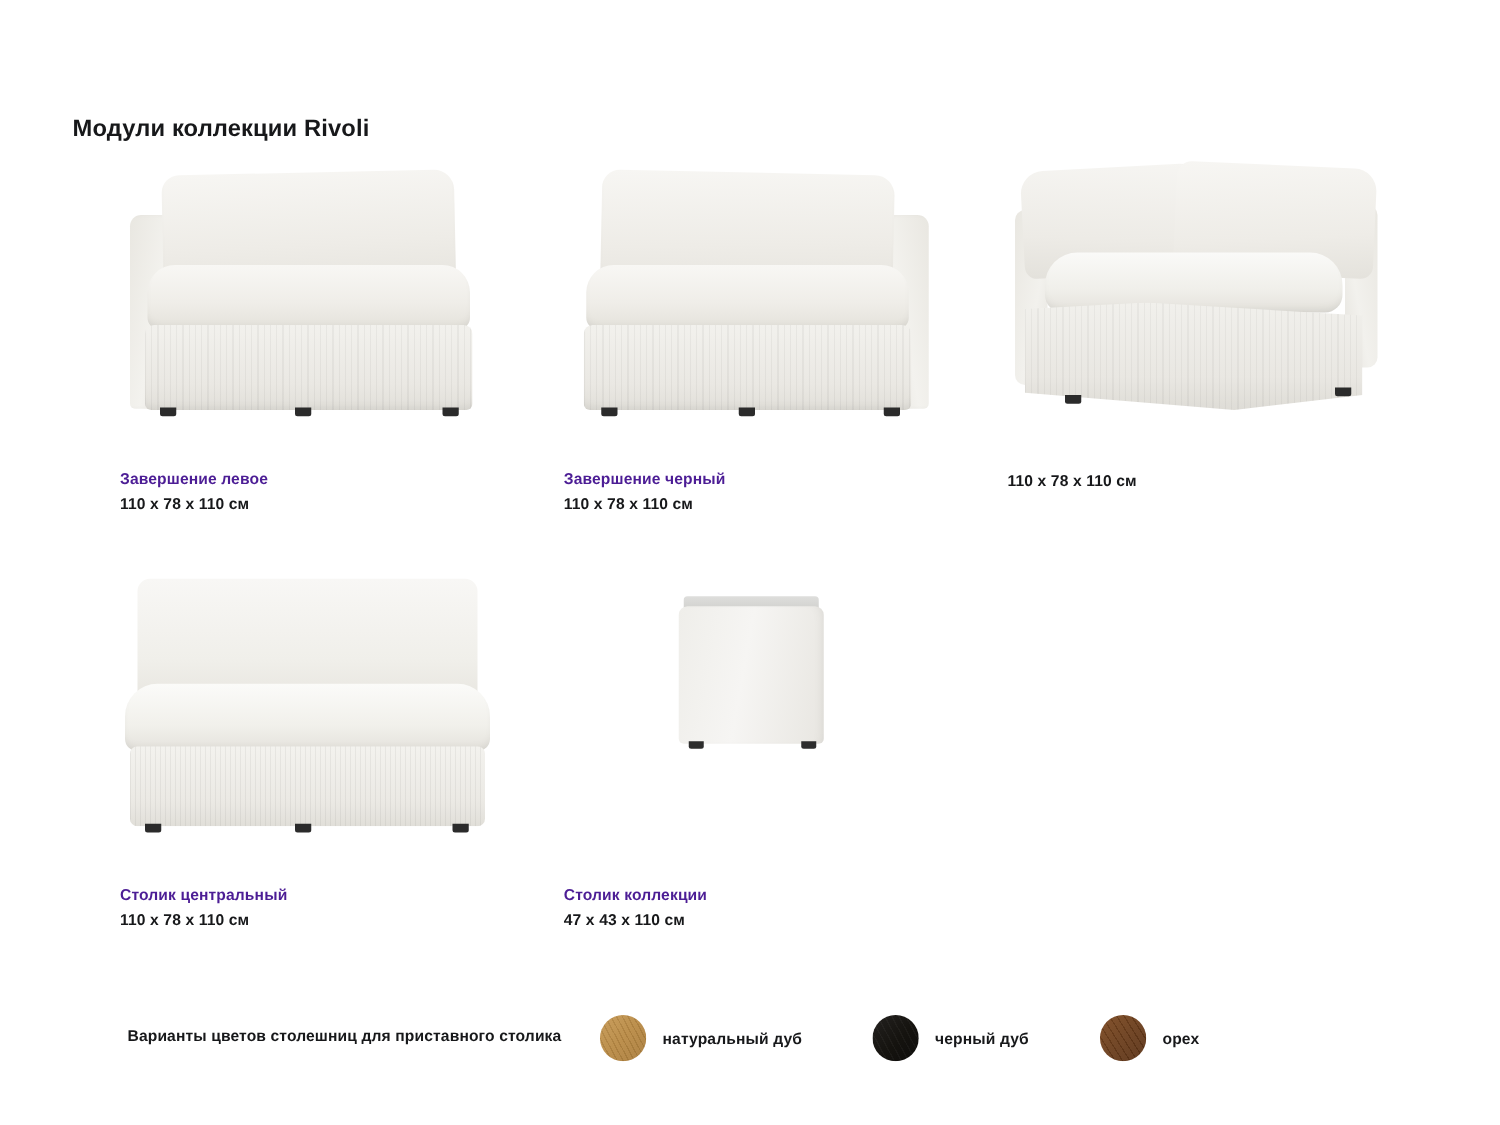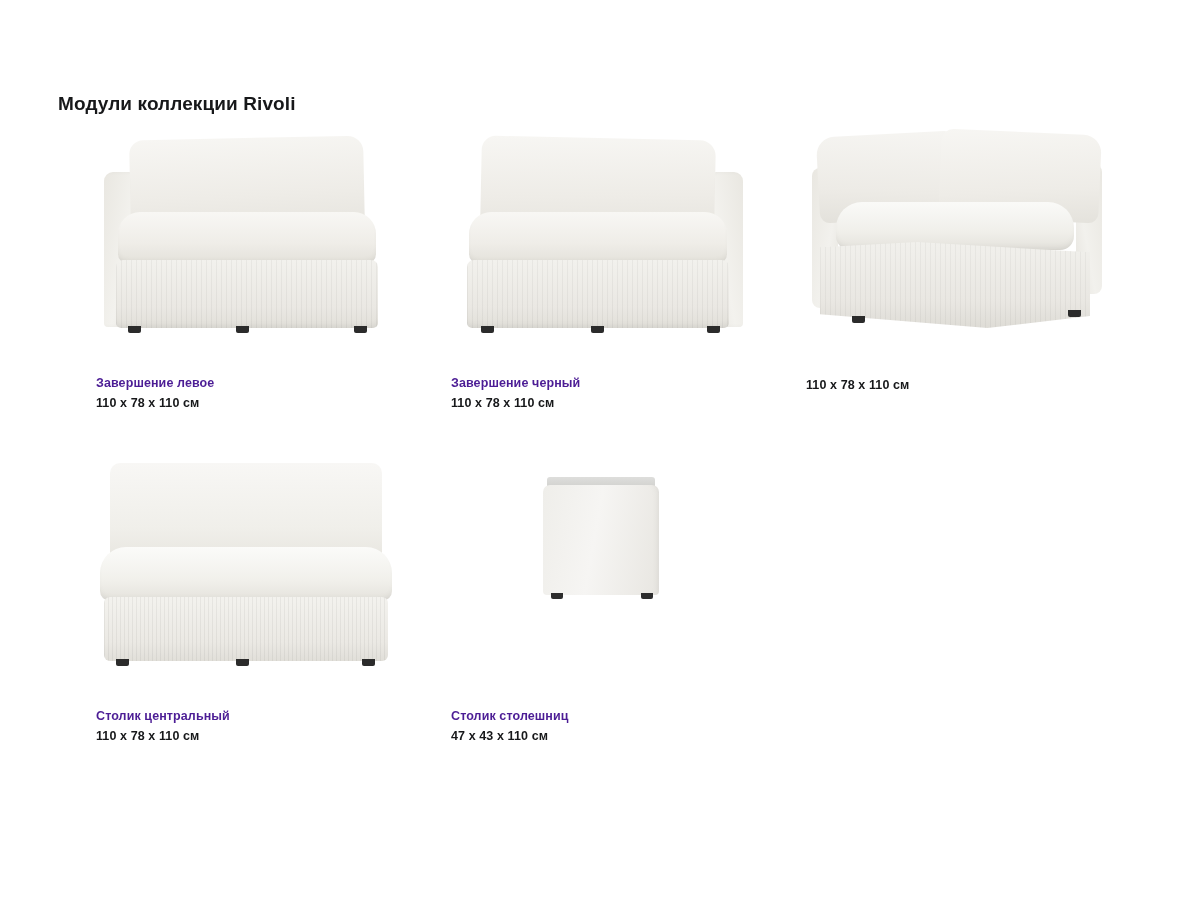--- a/index.html
+++ b/index.html
@@ -378,21 +378,39 @@
     <div class="cell">
       <div class="figure">
         <div class="sofa">
           <div class="fab tbl-top"></div>
           <div class="fab tbl-body"></div>
           <div class="tbl-foot" style="left:100px"></div>
           <div class="tbl-foot" style="left:190px"></div>
         </div>
       </div>
       <div class="caption">
-        <div class="name">Столик столешниц</div>
+        <div class="name">Столик коллекции</div>
         <div class="dims">47 x 43 x 110 см</div>
       </div>
     </div>
 
   </div>
 
+  <div class="legend">
+    <div class="legend-label">Варианты цветов столешниц для приставного столика</div>
+
+    <div class="swatch-group" style="left:422px; top:0px;">
+      <div class="swatch sw-oak"></div>
+      <div class="swatch-name">натуральный дуб</div>
+    </div>
+
+    <div class="swatch-group" style="left:640px; top:0px;">
+      <div class="swatch sw-black"></div>
+      <div class="swatch-name">черный дуб</div>
+    </div>
+
+    <div class="swatch-group" style="left:822px; top:0px;">
+      <div class="swatch sw-walnut"></div>
+      <div class="swatch-name">орех</div>
+    </div>
+  </div>
 
 </div>
 
 </body></html>

